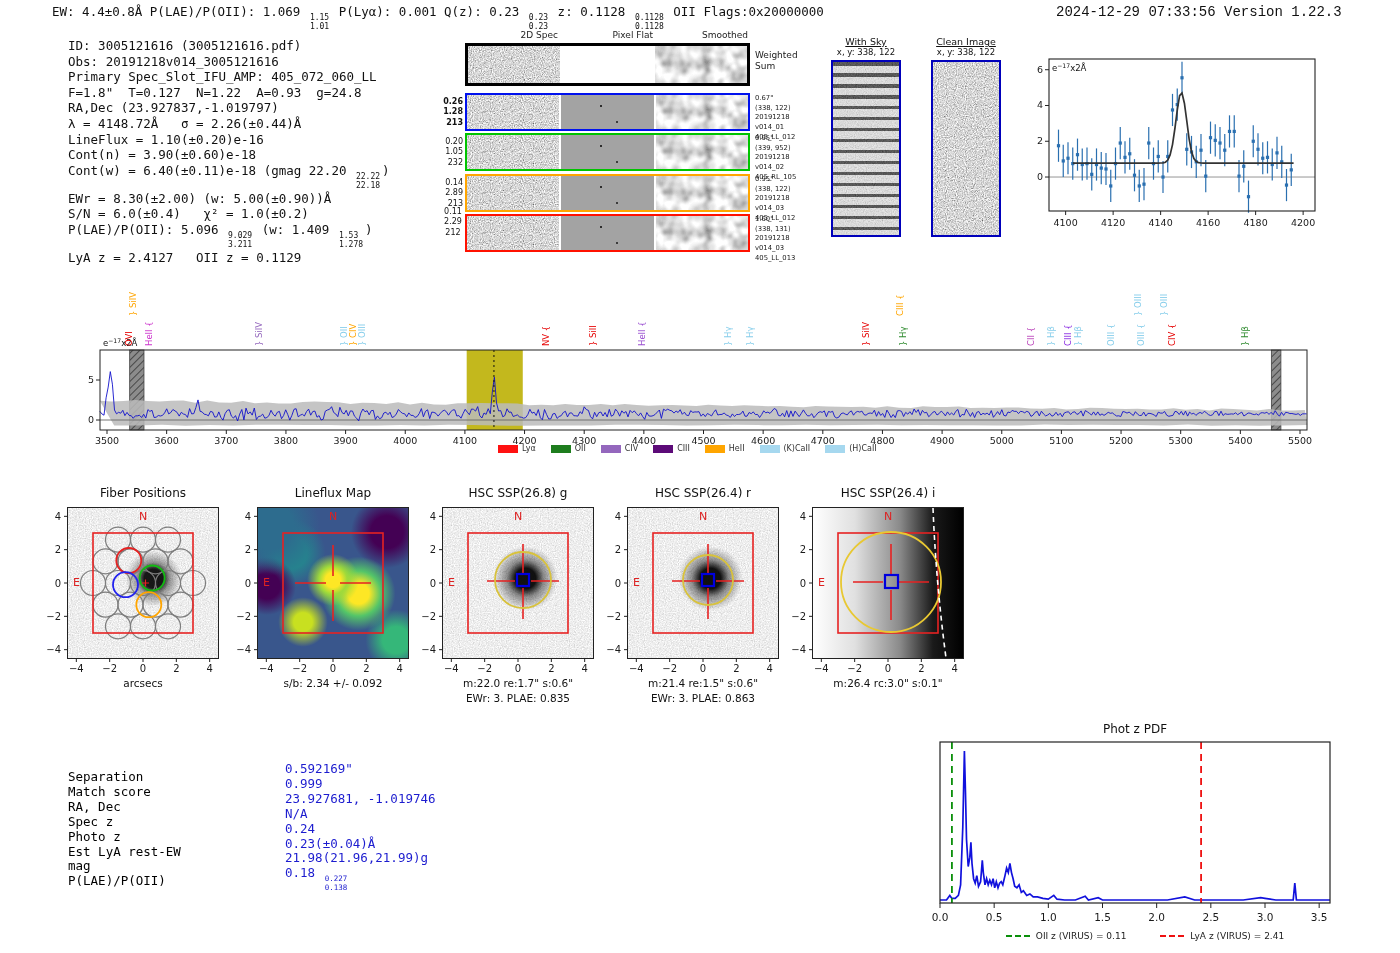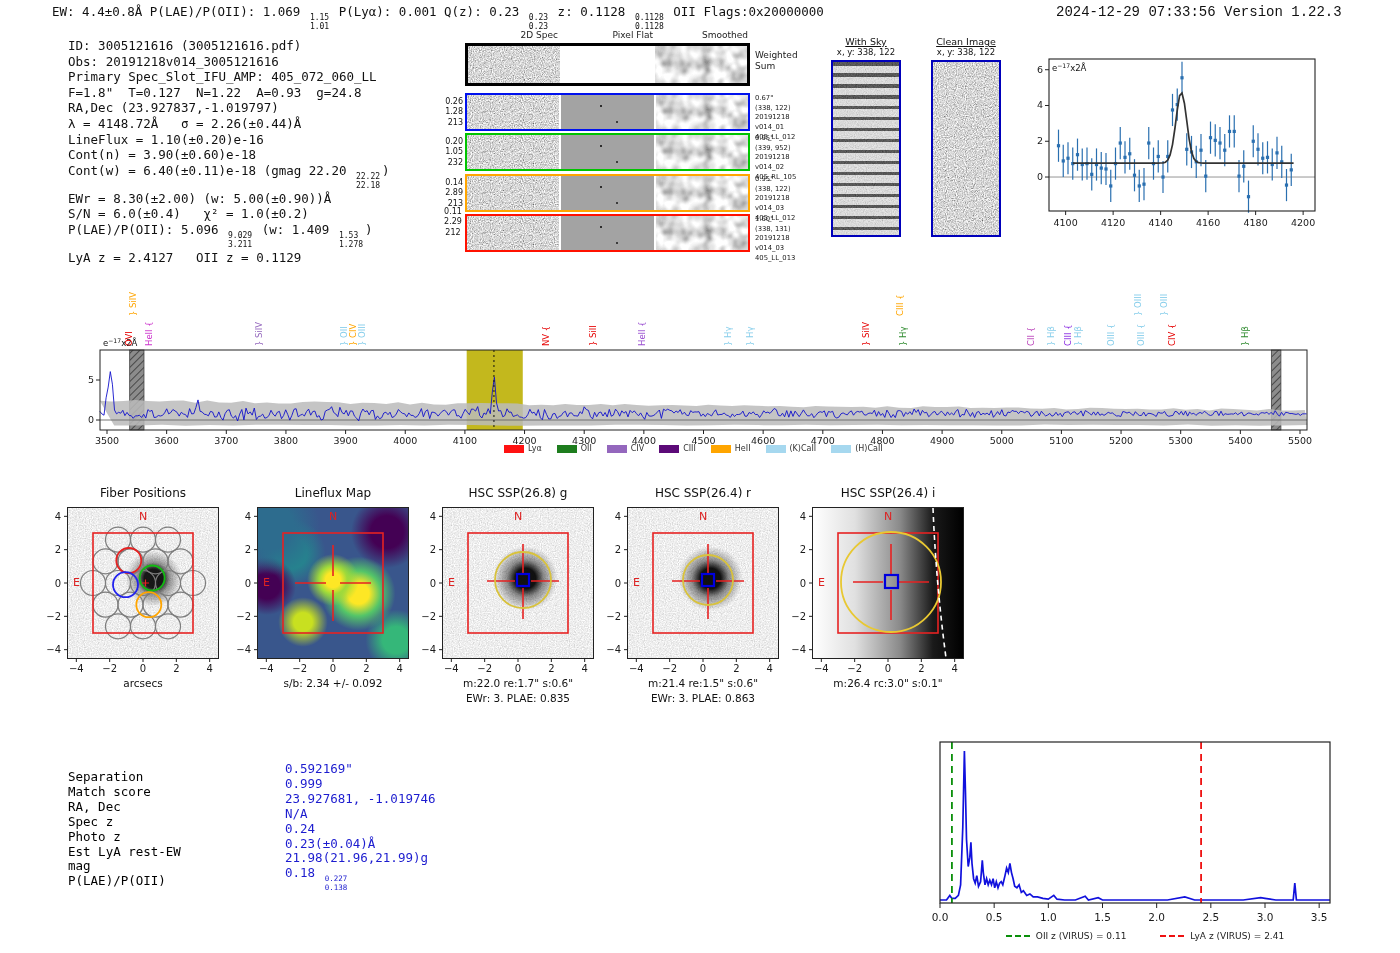--- a/index.html
+++ b/index.html
@@ -32,21 +32,21 @@
   .skyp .t1{font-size:9.5px;text-decoration:underline;}
   .skyp .t2{font-size:8.5px;}
   .skyimg{position:relative;margin:3px auto 0;width:66px;height:173px;border:2px solid #0000bb;overflow:hidden;}
   #withsky{left:826px;top:36px;}
   #cleanimg{left:926px;top:36px;}
   .stripes{position:absolute;left:0;top:0;width:100%;height:100%;
      background:repeating-linear-gradient(180deg,#151515 0px,#151515 3.5px,#dcdcdc 3.5px,#dcdcdc 11px);}
   
   #zoomplot{left:1035px;top:45px;}
   #mainspec{left:80px;top:268px;}
-  #speclegend{left:498px;top:444px;display:flex;gap:15px;align-items:flex-start;margin-left:6px;}
+  #speclegend{left:498px;top:444px;display:flex;gap:15px;align-items:flex-start;}
   .lgi{display:flex;align-items:center;gap:4px;}
   .lgsw{width:20px;height:8px;display:inline-block;}
   .lgtx{font-size:8px;color:#333;}
   #hscline{left:68px;top:478px;font-size:12.5px;white-space:nowrap;}
   
   .panel{position:absolute;top:484px;width:216px;height:230px;}
   .ptitle{position:absolute;left:34px;top:2px;width:150px;text-align:center;font-size:12px;color:#111;}
   .plot{position:absolute;left:34px;top:24px;width:150px;height:150px;overflow:hidden;background:#ddd;
         outline:1px solid #222;}
   .pticks{position:absolute;left:0;top:0;width:216px;height:230px;pointer-events:none;}
@@ -166,21 +166,21 @@
               <rect width="100%" height="100%" filter="url(#nzMid)"></rect>
             </svg>
           </div>
           <div class="seg pflat"></div>
           <div class="seg">
             <svg class="fill" preserveAspectRatio="none">
               <rect width="100%" height="100%" filter="url(#nzSmooth)"></rect>
             </svg>
           </div>
         </div>
-        <div class="s2left" style="top: 67px;">
+        <div class="s2left" style="top: 67px; font-weight: bold;">
           <div>0.26</div>
           <div>1.28</div>
           <div>213</div>
         </div>
         <div class="s2right" style="top: 64px;">
           <div>0.67"</div>
           <div>(338, 122)</div>
           <div>20191218</div>
           <div>v014_01</div>
           <div>405_LL_012</div>
@@ -743,20 +743,21 @@
         <text x="175.66666666666669" y="188" font-size="10" text-anchor="middle" fill="#1a1a1a">4</text>
         <line x1="30" y1="32.333333333333336" x2="34" y2="32.333333333333336" stroke="#222"></line>
         <text x="27" y="35.833333333333336" font-size="10" text-anchor="end" fill="#1a1a1a">4</text>
       </svg>
     <div class="cap">m:26.4 rc:3.0"  s:0.1"</div>
   </div>
 
   <div id="mtL" class="abs mono"><div>Separation</div><div>Match score</div><div>RA, Dec</div><div>Spec z</div><div>Photo z</div><div>Est LyA rest-EW</div><div>mag</div><div>P(LAE)/P(OII)</div></div>
   <div id="mtV" class="abs mono"><div>0.592169"</div><div>0.999</div><div>23.927681, -1.019746</div><div>N/A</div><div>0.24</div><div>0.23(±0.04)Å</div><div>21.98(21.96,21.99)g</div><div>0.18 <span class="frac"><span>0.227</span><span>0.138</span></span></div></div>
 
+  <div id="pztitle" class="abs">Phot z PDF</div>
   <svg id="pzplot" class="abs" width="425" height="195">
       <polyline points="15.0,167.0 21.5,167.0 24.8,162.4 26.9,165.4 30.2,165.4 33.4,162.4 35.6,151.8 37.8,94.0 39.4,18.0 40.5,60.6 41.5,106.2 43.2,133.5 44.8,124.4 45.9,109.2 47.0,130.5 48.6,145.7 50.2,150.2 51.8,142.6 53.5,153.3 55.6,148.7 57.3,127.4 58.3,139.6 60.0,151.8 61.6,145.7 63.2,151.8 64.8,147.2 66.5,151.8 68.1,145.7 69.7,154.8 71.3,148.7 73.0,154.8 74.6,150.2 76.2,148.7 77.8,151.8 80.0,142.6 81.6,135.0 83.3,139.6 84.9,130.5 86.5,139.6 88.1,145.7 89.7,153.3 91.9,154.8 94.1,151.8 96.3,159.4 98.4,157.8 101.7,162.4 104.9,160.9 108.2,163.9 112.5,163.9 117.9,165.4 123.3,166.2 128.8,162.4 132.0,166.2 139.6,167.0 150.4,167.0 160.2,163.2 163.4,167.0 173.2,164.7 177.5,167.0 193.7,167.0 210.0,167.0 226.3,167.0 242.5,167.0 259.8,163.9 269.6,167.0 285.8,167.0 302.1,167.0 318.3,167.0 335.7,164.7 340.0,165.4 350.8,167.0 361.7,167.0 368.2,167.0 369.8,150.2 371.4,167.0 383.3,167.0 394.2,167.0 405.0,167.0 " fill="none" stroke="#1111dd" stroke-width="1.7"></polyline>
       <line x1="26.916666666666664" y1="9" x2="26.916666666666664" y2="170" stroke="#0a8f0a" stroke-width="1.8" stroke-dasharray="7 5"></line>
       <line x1="276.0833333333333" y1="9" x2="276.0833333333333" y2="170" stroke="#ee1111" stroke-width="1.8" stroke-dasharray="7 5"></line>
       <rect x="15" y="9" width="390" height="161" fill="none" stroke="#222" stroke-width="1.2"></rect>
       <line x1="15" y1="170" x2="15" y2="175" stroke="#222"></line>
       <text x="15" y="188" font-size="10.5" text-anchor="middle" fill="#1a1a1a">0.0</text>
       <line x1="69.16666666666666" y1="170" x2="69.16666666666666" y2="175" stroke="#222"></line>
       <text x="69.16666666666666" y="188" font-size="10.5" text-anchor="middle" fill="#1a1a1a">0.5</text>
       <line x1="123.33333333333333" y1="170" x2="123.33333333333333" y2="175" stroke="#222"></line>

